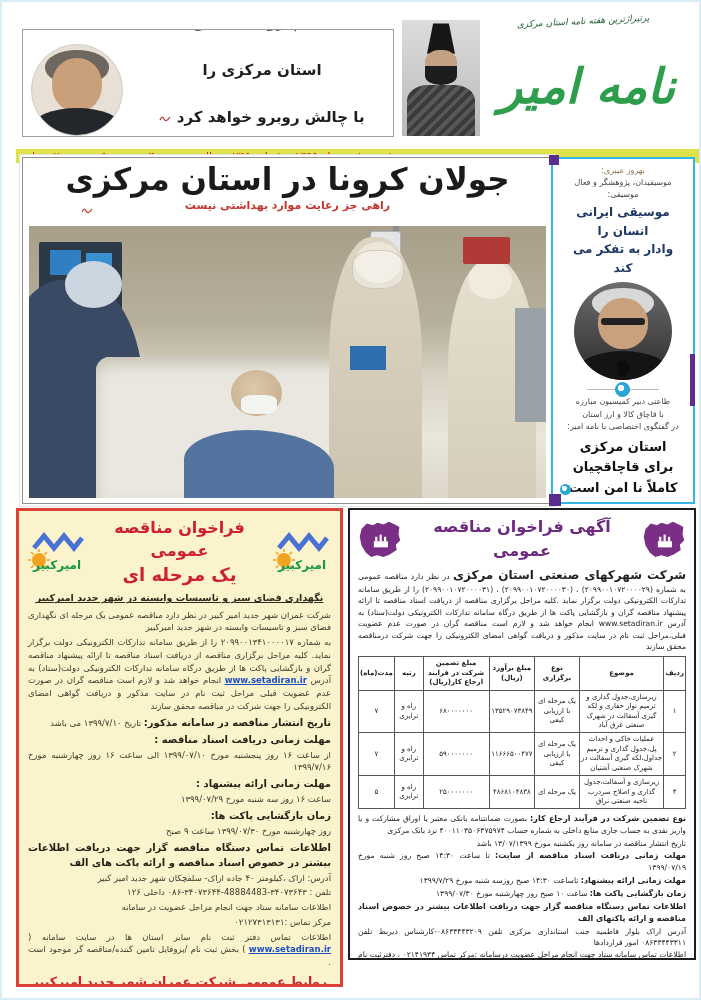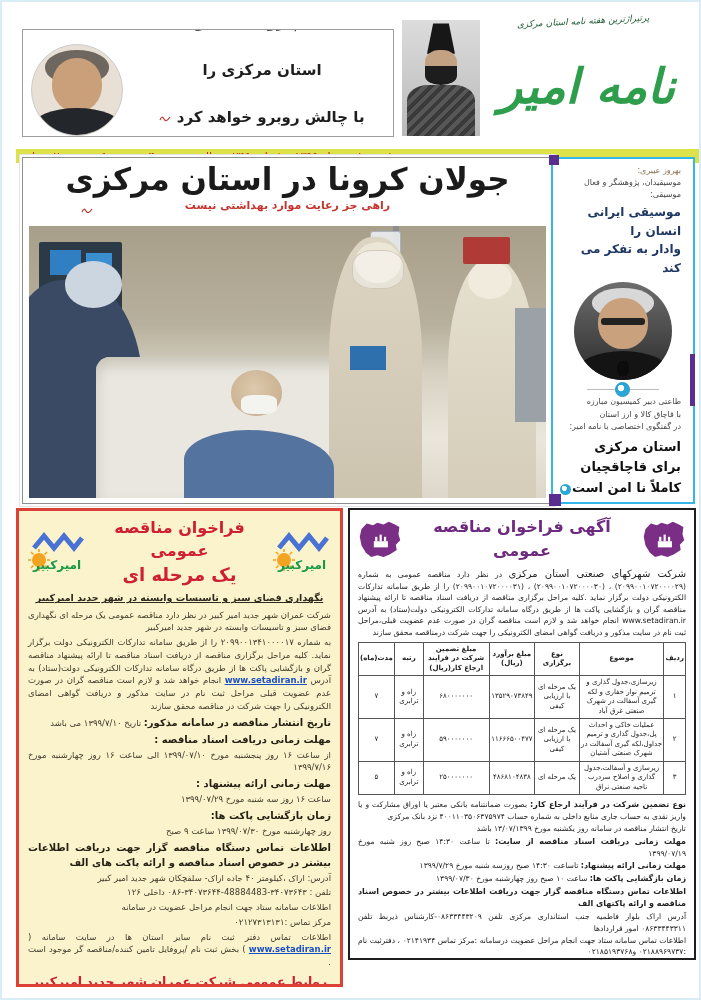--- a/index.html
+++ b/index.html
@@ -66,21 +66,21 @@
   .staff-b { left:81%; top:12%; width:17%; height:88%; background:linear-gradient(180deg,#e6e0cf,#d5cdba); border-radius:46% 46% 0 0; }
   .staff-b-cap { left:85%; top:13%; width:8.5%; height:14%; background:#f0ebdd; border-radius:50%; }
   .iv-pole { left:70.5%; top:0; width:1%; height:31%; background:#8d8d8d; }
   .iv-bag { left:66%; top:2%; width:6%; height:14%; background:rgba(240,243,246,.85); border:1px solid #a9b2bb; border-radius:3px; }
   .device-red { left:84%; top:4%; width:9%; height:10%; background:#b03a35; border-radius:2px; }
   .device-gray { left:94%; top:30%; width:6%; height:42%; background:#9aa2a8; }
   .device-screen { left:62%; top:44%; width:7%; height:9%; background:#2e6fae; }
 
   
   .sidebar { position:absolute; left:549px; top:155px; width:144px; height:347px;
-             border:2px solid #35b6e8; background:#fff; direction:rtl; text-align:right;
+             border:2px solid #35b6e8; background:#fff; direction:rtl; text-align:center;
              padding:6px 12px; overflow:hidden; }
   .corner-tl { position:absolute; left:547px; top:153px; width:10px; height:10px; background:#5b2d8e; }
   .corner-bar { position:absolute; left:688px; top:352px; width:5px; height:52px; background:#5b2d8e; }
   .corner-bl { position:absolute; left:547px; top:492px; width:12px; height:12px; background:#5b2d8e; }
   .sb-kicker1 { font-size:8px; color:#8c6f4e; line-height:1.5; }
   .sb-kicker2 { font-size:8px; color:#444; line-height:1.5; }
   .sb-title1 { font-size:12px; font-weight:bold; color:#1f3864; line-height:1.55; margin-top:2px; }
   .sb-photo { position:relative; width:98px; height:98px; border-radius:50%; margin:5px auto; overflow:hidden; }
   .sb-photo div { position:absolute; }
   .photo-musician { background:linear-gradient(180deg,#6d6d6d,#2b2b2b); }
@@ -118,21 +118,21 @@
   .tl-link { color:#1a4fc4; font-weight:bold; text-decoration:underline; }
   .tl-footer { text-align:center; color:#cf2030; font-weight:bold; font-size:12.5px; margin-top:4px; }
 
   
   .tender-right { position:absolute; left:346px; top:506px; width:348px; height:452px;
                   background:#fff; border:2px solid #1e1e1e; direction:rtl; padding:5px 8px;
                   font-size:7.6px; color:#222; line-height:1.5; text-align:justify; overflow:hidden; }
   .tr-header { display:flex; align-items:center; justify-content:space-between; margin-bottom:3px; }
   .tr-title { text-align:center; font-size:16px; font-weight:bold; color:#6d2a7f; }
   .map-logo { width:44px; height:40px; flex:none; }
-  .tr-bold { font-weight:normal; font-size:10px; }
+  .tr-bold { font-weight:bold; font-size:12px; }
   .tr-table { width:100%; border-collapse:collapse; margin:4px 0; font-size:7px; line-height:1.35; }
   .tr-table th, .tr-table td { border:1px solid #555; padding:2px 1px; text-align:center; vertical-align:middle; }
   .tr-table th { font-weight:bold; }
   .tr-label { font-weight:bold; font-size:8px; }
   .tr-footer { text-align:center; font-weight:bold; font-size:12px; margin-top:3px; }
   .tr-p { margin-bottom:1px; }
 </style>
 </head>
 <body>
 

